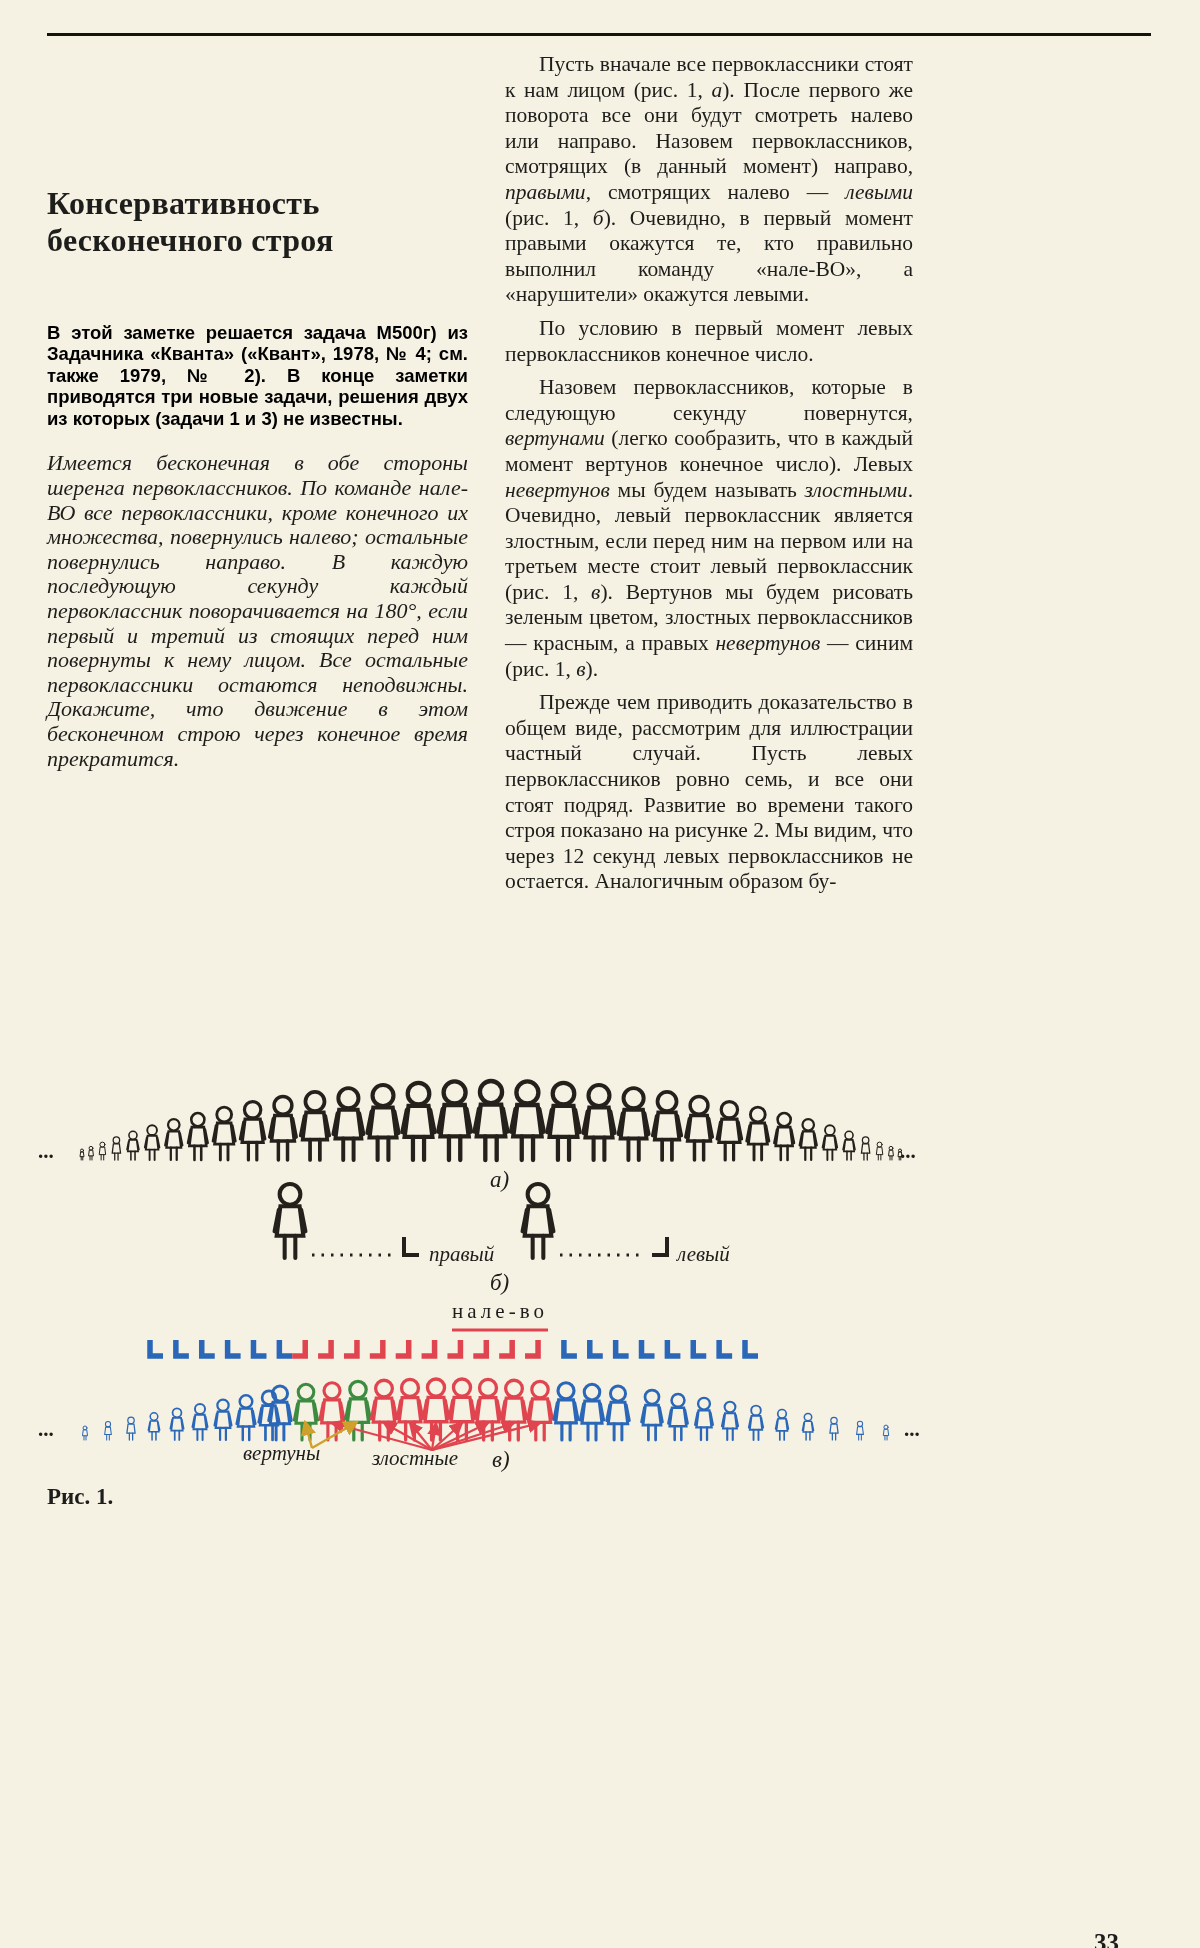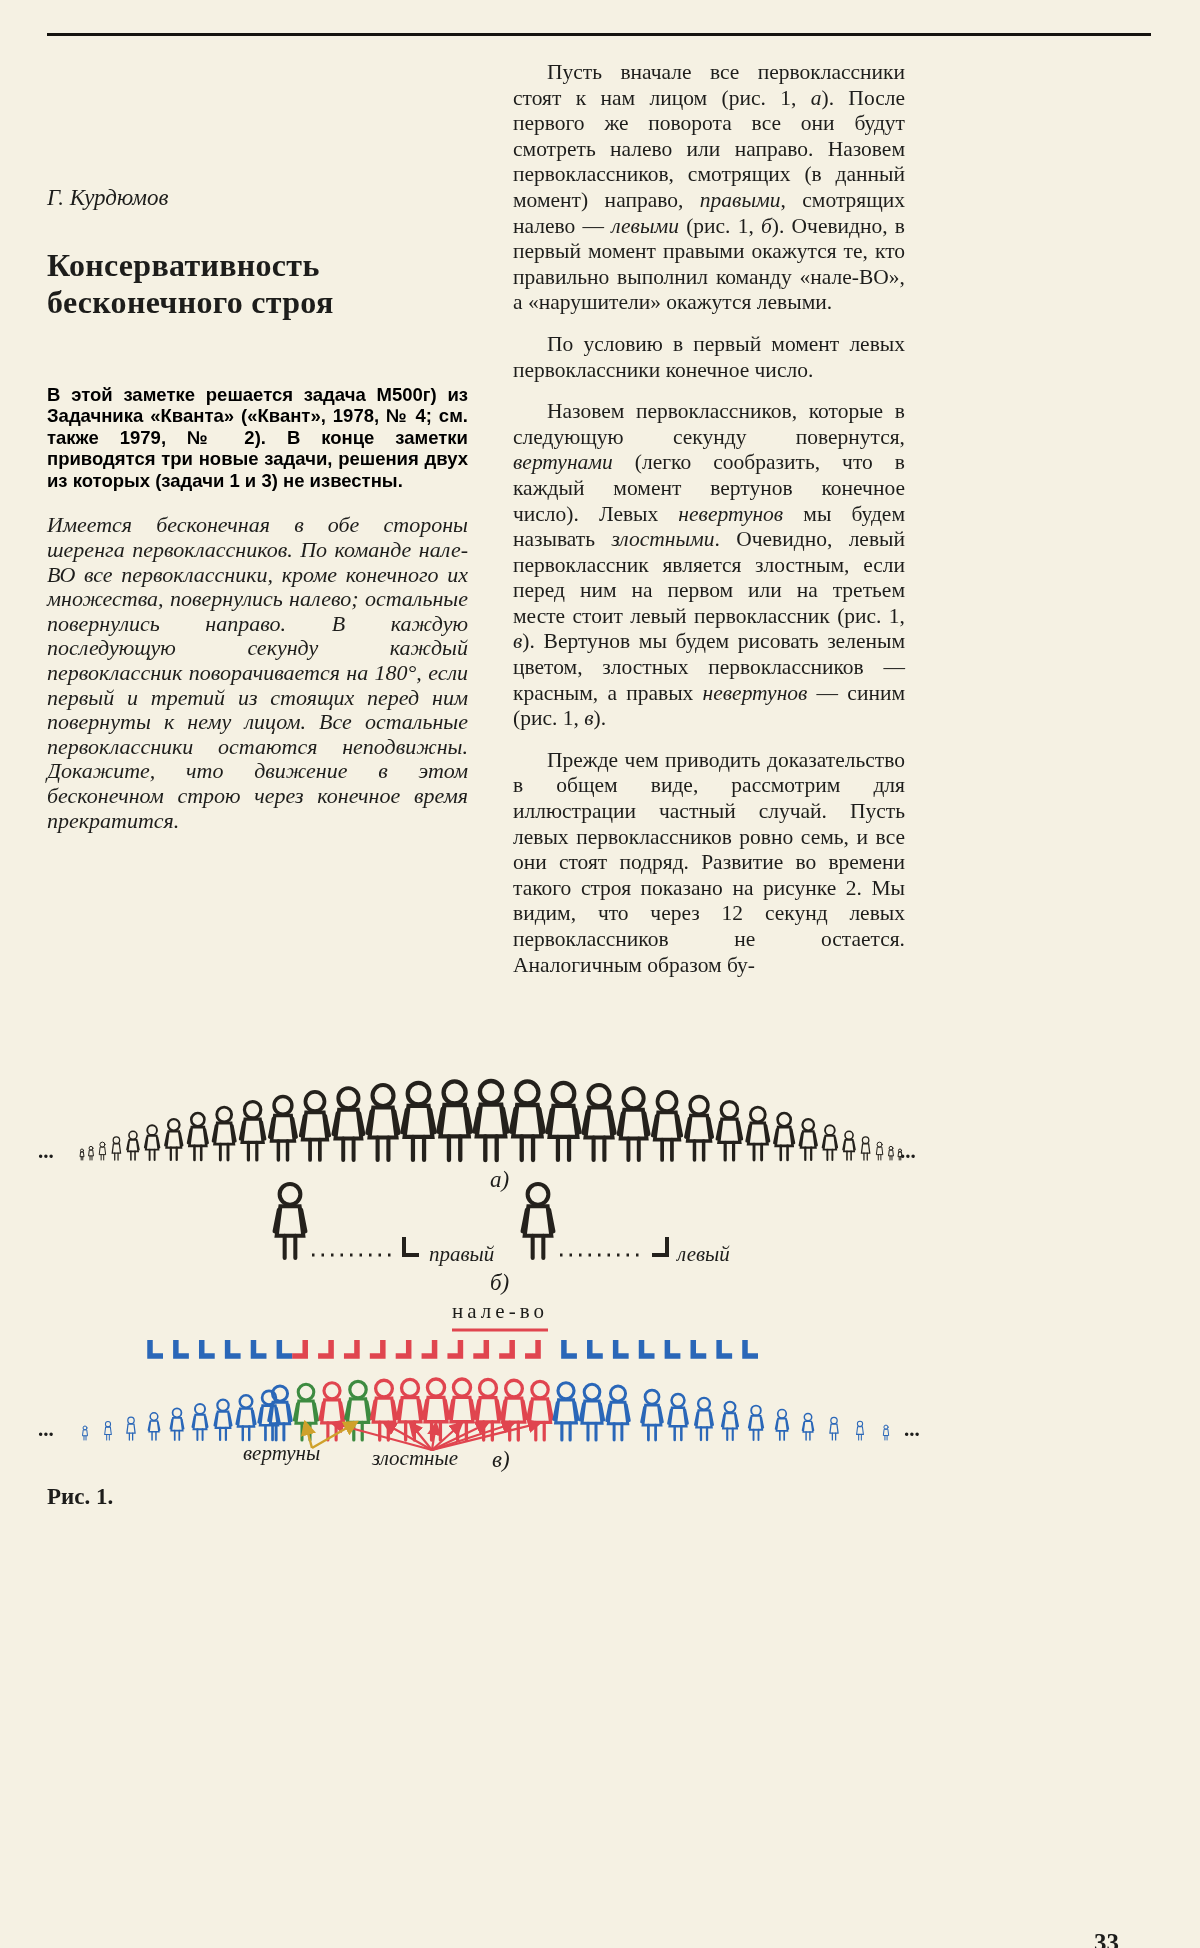--- a/index.html
+++ b/index.html
@@ -54,21 +54,21 @@
     margin: 0;
   }
   .col-right {
     position: absolute;
     left: 497px; top: 44px;
     width: 424px;
     font-size: 21.5px;
     line-height: 25.6px;
     text-align: justify;
   }
-  .col-right p { margin: 16px; text-indent: 34px; }
+  .col-right p { margin: 8px; text-indent: 34px; }
   .it { font-style: italic; }
   #figure-svg { position: absolute; left: 0; top: 1040px; display: block; }
   #figure-svg text { font-family: "Liberation Serif", serif; }
   .fig-caption {
     position: absolute;
     left: 47px; top: 1484px;
     font-weight: 700;
     font-size: 23px;
   }
   .page-number {
@@ -79,29 +79,28 @@
     margin-top: 47px;
   }
 </style>
 </head>
 <body>
 
 <div class="page">
   <div class="top-rule"></div>
 
   <div class="col-left">
-    <div class="author">Г. Курдюмов</div>
     <h1 class="title">Консервативность бесконечного строя</h1>
     <p class="abstract">В этой заметке решается задача М500г) из Задачника «Кванта» («Квант», 1978, № 4; см. также 1979, № 2). В конце заметки приводятся три новые задачи, решения двух из которых (задачи 1 и 3) не известны.</p>
     <p class="problem">Имеется бесконечная в обе стороны шеренга первоклассников. По команде нале-ВО все первоклассники, кроме конечного их множества, повернулись налево; остальные повернулись направо. В каждую последующую секунду каждый первоклассник поворачивается на 180°, если первый и третий из стоящих перед ним повернуты к нему лицом. Все остальные первоклассники остаются неподвижны. Докажите, что движение в этом бесконечном строю через конечное время прекратится.</p>
   </div>
 
   <div class="col-right">
       <p><span>Пусть вначале все первоклассники стоят к нам лицом (рис. 1, </span><span class="it">а</span><span>). После первого же поворота все они будут смотреть налево или направо. Назовем первоклассников, смотрящих (в данный момент) направо, </span><span class="it">правыми</span><span>, смотрящих налево — </span><span class="it">левыми</span><span> (рис. 1, </span><span class="it">б</span><span>). Очевидно, в первый момент правыми окажутся те, кто правильно выполнил команду «нале-ВО», а «нарушители» окажутся левыми.</span></p>
-      <p><span>По условию в первый момент левых первоклассники конечное число.</span></p>
+      <p><span>По условию в первый момент левых первоклассников конечное число.</span></p>
       <p><span>Назовем первоклассников, которые в следующую секунду повернутся, </span><span class="it">вертунами</span><span> (легко сообразить, что в каждый момент вертунов конечное число). Левых </span><span class="it">невертунов</span><span> мы будем называть </span><span class="it">злостными</span><span>. Очевидно, левый первоклассник является злостным, если перед ним на первом или на третьем месте стоит левый первоклассник (рис. 1, </span><span class="it">в</span><span>). Вертунов мы будем рисовать зеленым цветом, злостных первоклассников — красным, а правых </span><span class="it">невертунов</span><span> — синим (рис. 1, </span><span class="it">в</span><span>).</span></p>
       <p><span>Прежде чем приводить доказательство в общем виде, рассмотрим для иллюстрации частный случай. Пусть левых первоклассников ровно семь, и все они стоят подряд. Развитие во времени такого строя показано на рисунке 2. Мы видим, что через 12 секунд левых первоклассников не остается. Аналогичным образом бу-</span></p>
     </div>
 
   <svg id="figure-svg" width="1200" height="500" viewBox="0 0 1200 500">
       <defs>
         <marker id="ar-red" viewBox="0 0 10 10" refX="8.5" refY="5" markerWidth="6.5" markerHeight="6.5" orient="auto">
           <path d="M 0 0 L 10 5 L 0 10 z" fill="#e0454f"></path>
         </marker>
         <marker id="ar-yel" viewBox="0 0 10 10" refX="8.5" refY="5" markerWidth="6.5" markerHeight="6.5" orient="auto">

